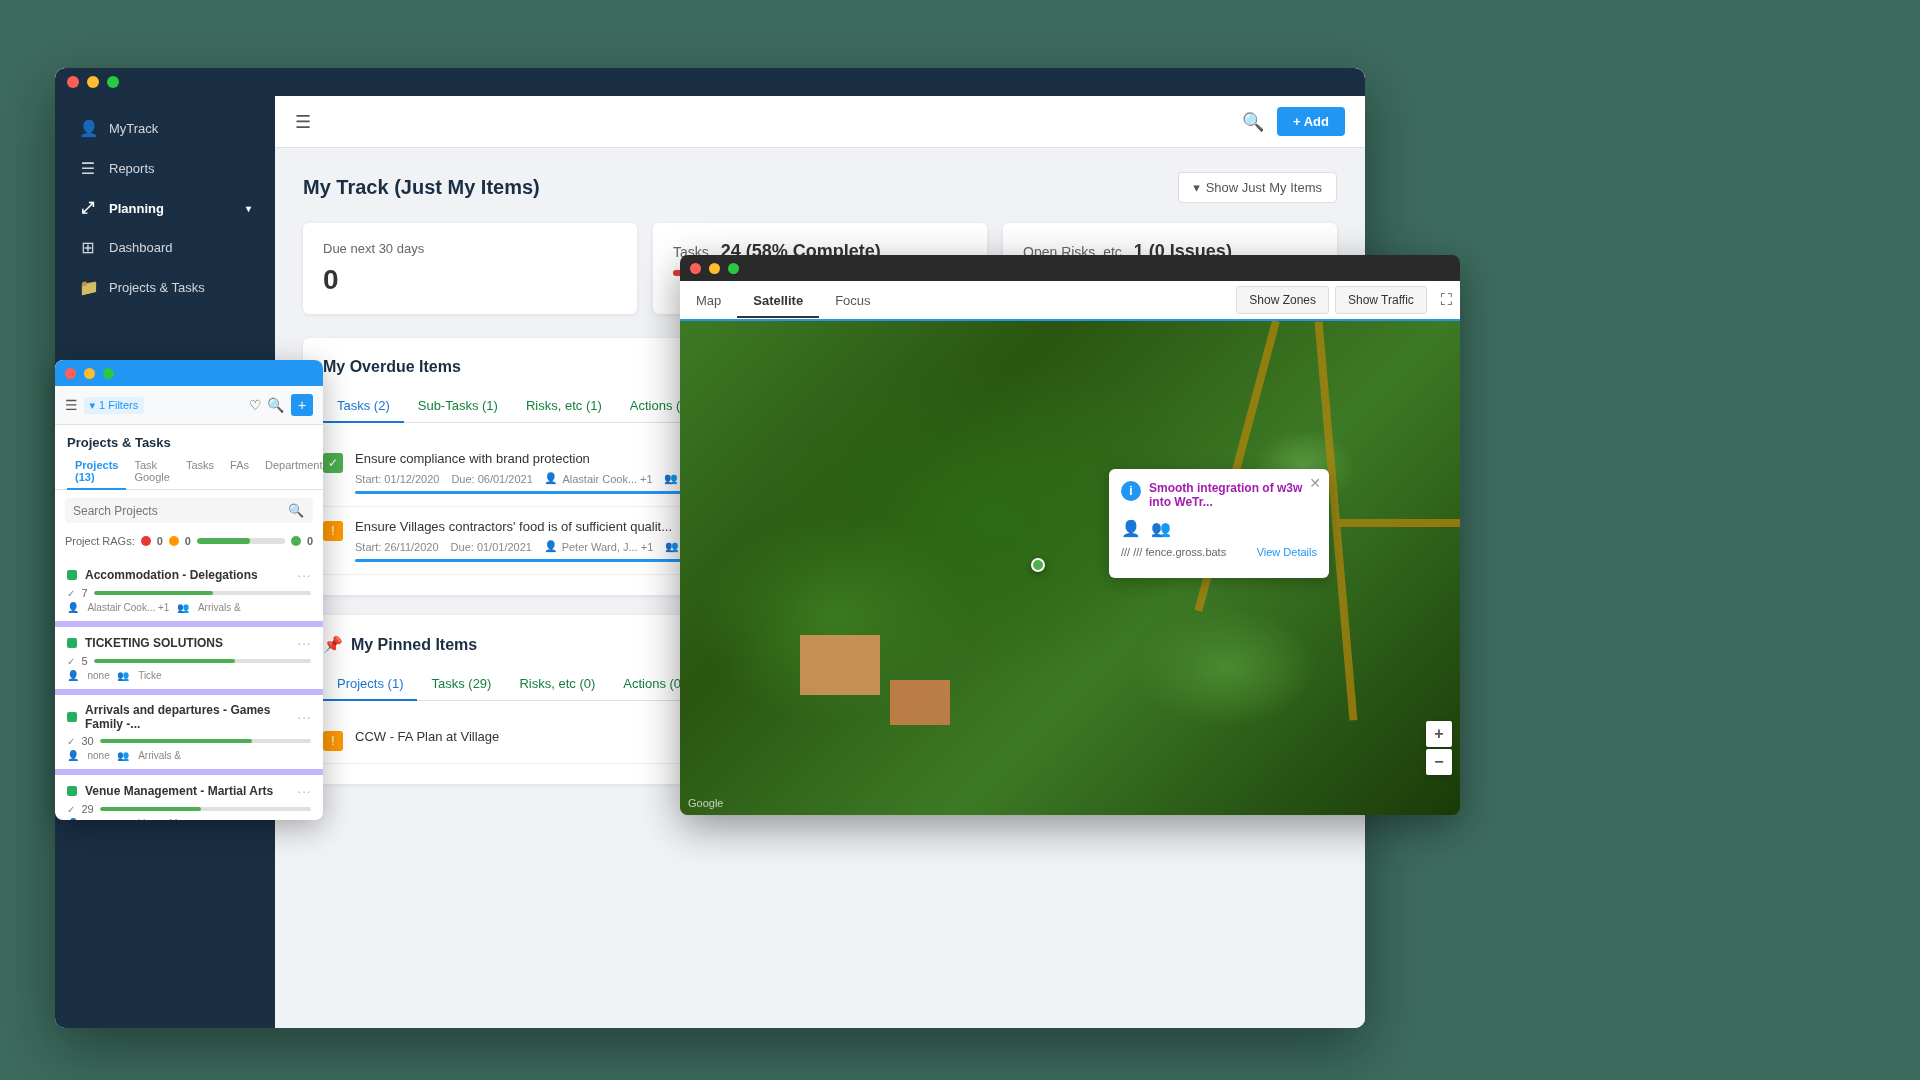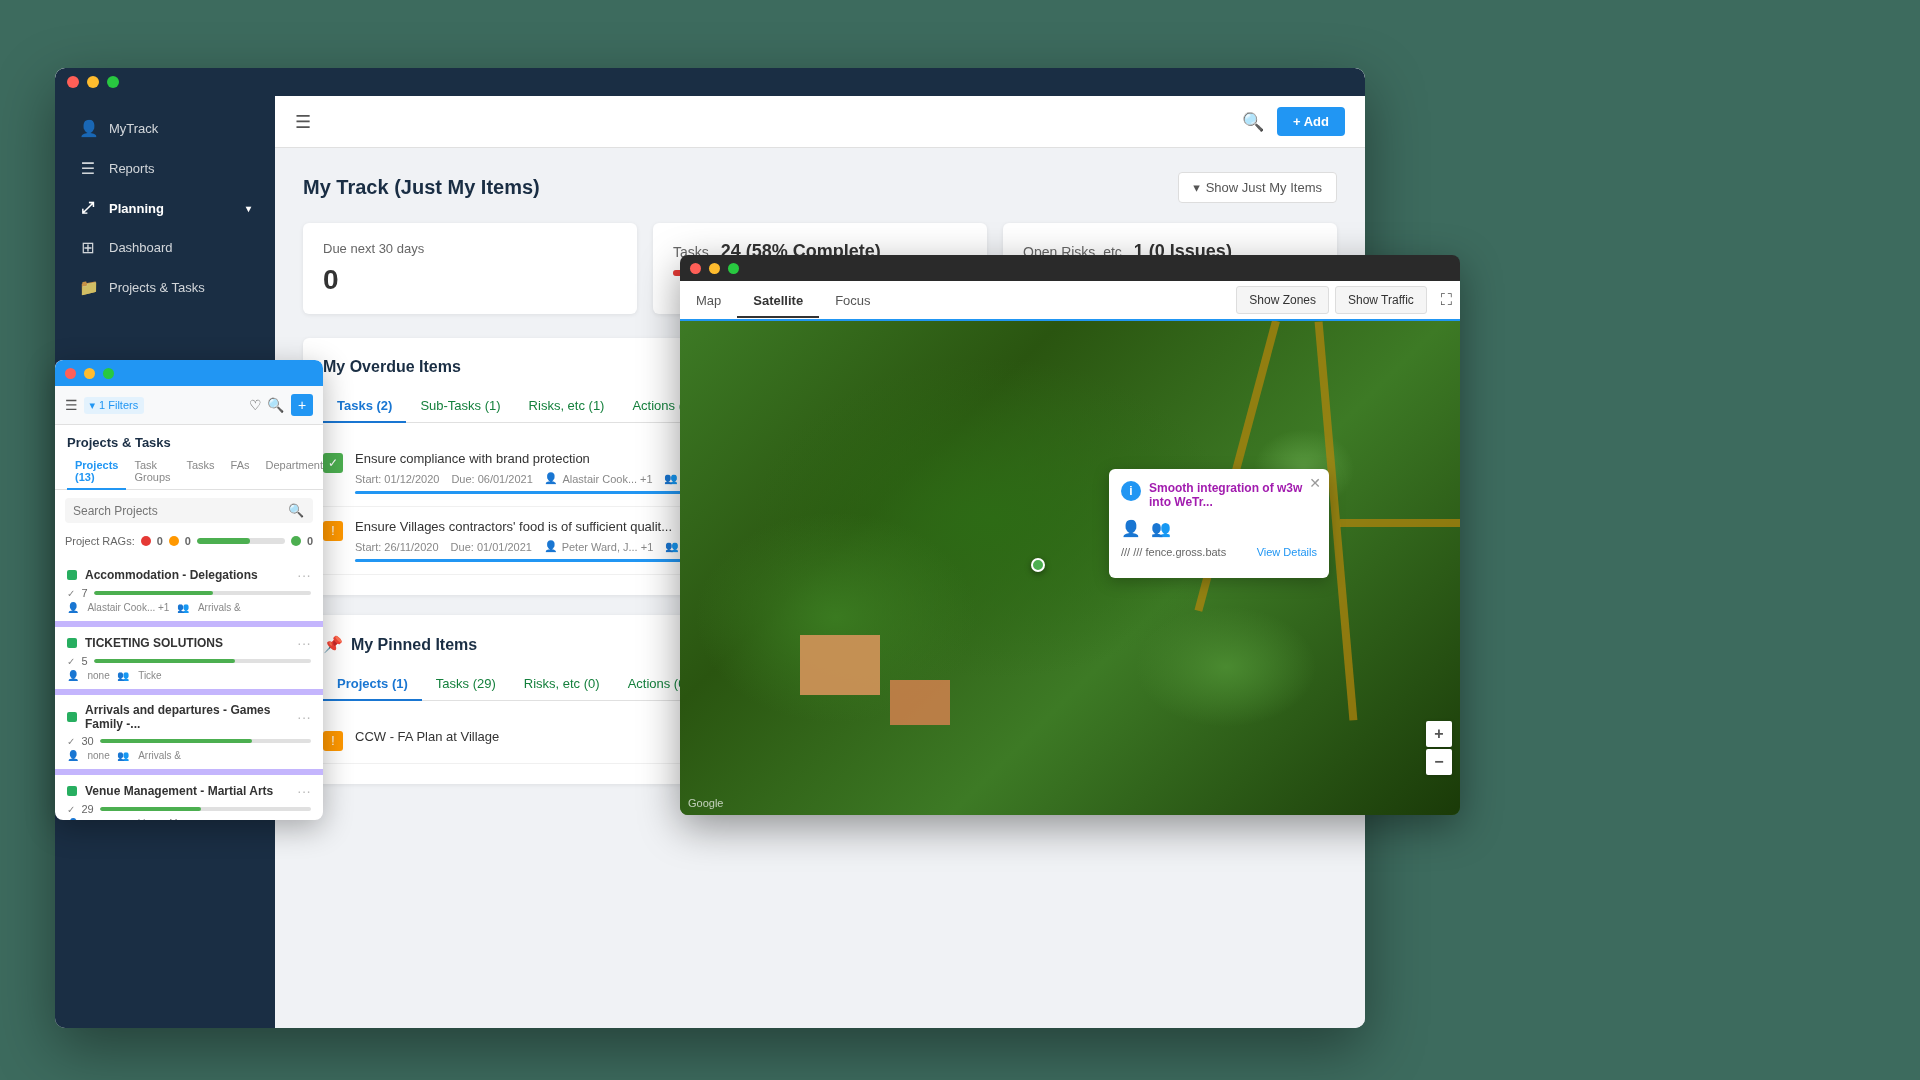--- a/index.html
+++ b/index.html
@@ -176,21 +176,21 @@
     
     .section { background: #fff; border-radius: 6px; padding: 20px; box-shadow: 0 1px 4px rgba(0,0,0,0.08); margin-bottom: 20px; }
     .section-title { font-size: 16px; font-weight: 600; color: #1a2e44; margin-bottom: 14px; }
 
     
     .tabs { display: flex; gap: 0; margin-bottom: 16px; border-bottom: 1px solid #e0e0e0; }
     .tab-item {
       padding: 8px 14px; font-size: 13px; cursor: pointer;
       color: #15803d; border-bottom: 2px solid transparent; margin-bottom: -1px;
     }
-    .tab-item.active { color: #1976D2; border-bottom-color: #1976D2; font-weight: 700; }
+    .tab-item.active { color: #1976D2; border-bottom-color: #1976D2; font-weight: 400; }
 
     
     .task-item {
       display: flex; align-items: flex-start; gap: 12px;
       padding: 12px 0; border-bottom: 1px solid #f0f0f0;
     }
     .task-checkbox {
       width: 20px; height: 20px; border-radius: 3px;
       display: flex; align-items: center; justify-content: center;
       font-size: 12px; flex-shrink: 0; margin-top: 2px;
@@ -639,21 +639,21 @@
     <button class="proj-icon-btn">♡</button>
     <button class="proj-icon-btn">🔍</button>
     <button class="proj-add-btn">+</button>
   </div>
   <div class="projects-panel-title">Projects &amp; Tasks</div>
   <div class="projects-tabs">
     <div class="ptab active">
       <span>Projects (13)</span>
     </div>
     <div class="ptab">
-      <span>Task Groups</span>
+      <span>Task Google</span>
     </div>
     <div class="ptab">
       <span>Tasks</span>
     </div>
     <div class="ptab">
       <span>FAs</span>
     </div>
     <div class="ptab">
       <span>Departments</span>
     </div>

